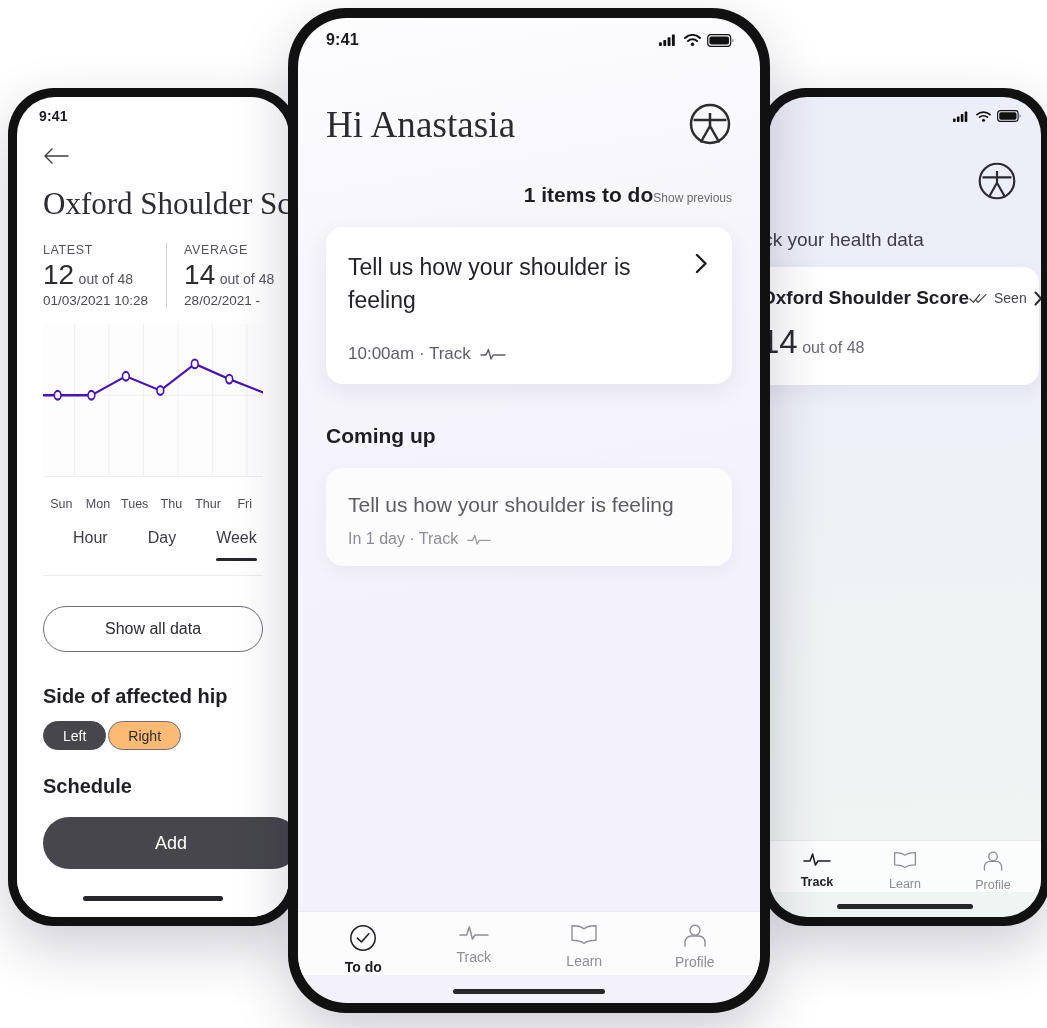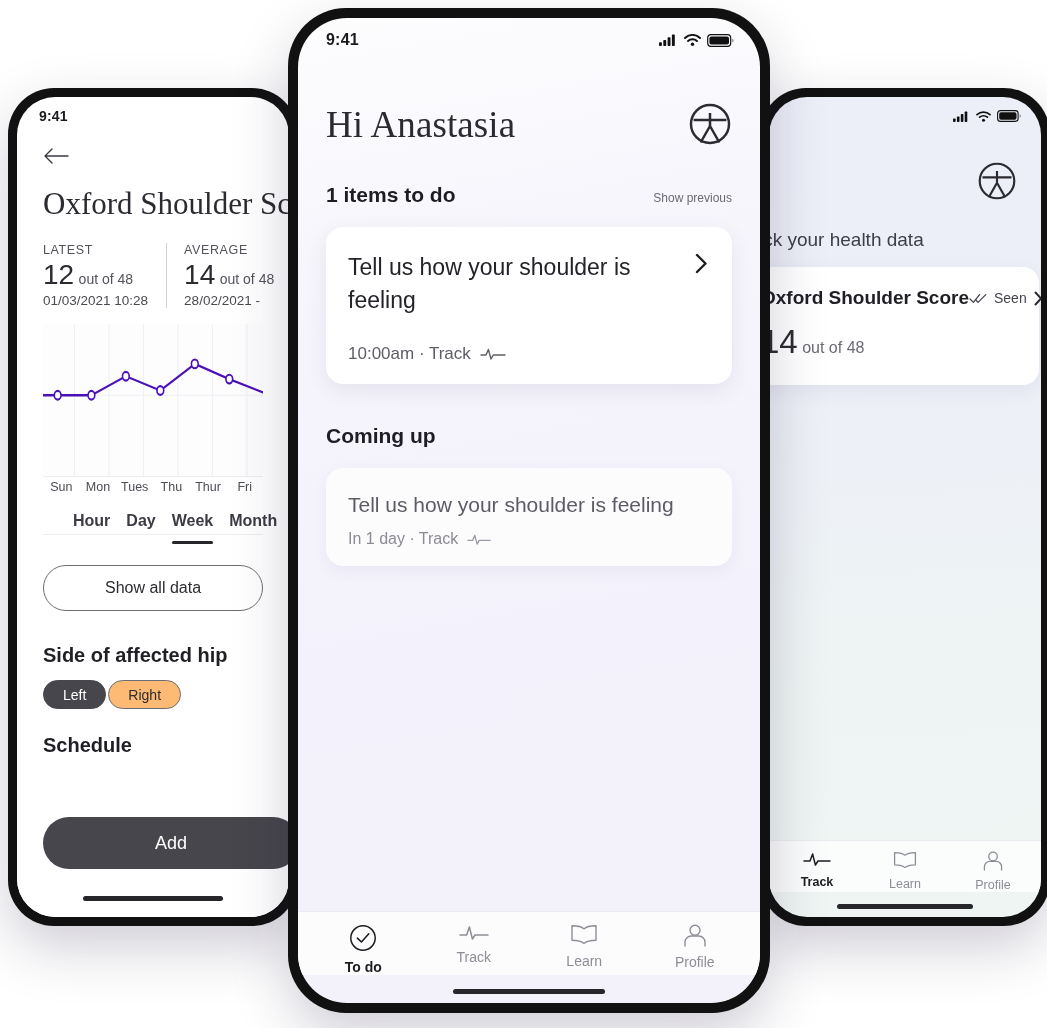--- a/index.html
+++ b/index.html
@@ -81,21 +81,21 @@
     font-size: 37px;
     font-weight: 400;
     color: #2a2a30;
     letter-spacing: .1px;
   }
   .brand-mark { width: 44px; height: 44px; flex: 0 0 auto; }
 
   .todo-row {
     display: flex;
     align-items: baseline;
-    justify-content: space-between;
+    justify-content: flex-end;
     margin-top: 37px;
   }
   .todo-count { font-size: 21px; font-weight: 700; color: #1d1d22; }
   .show-prev  { font-size: 12px; color: #6a6a74; cursor: pointer; }
 
   .card {
     background: #ffffff;
     border-radius: 17px;
     margin-top: 20px;
     padding: 24px 22px 20px 22px;
@@ -193,33 +193,32 @@
   .stat .v { margin-top: 2px; white-space: nowrap; }
   .stat .v .big { font-size: 28px; color: #2b2b31; }
   .stat .v .small { font-size: 14px; color: #53535c; }
   .stat .d { font-size: 13.5px; color: #4a4a53; margin-top: 2px; white-space: nowrap;}
 
   .chart-wrap { margin-top: 16px; position: relative; }
   .chart-svg { display:block; width: 100%; }
   .xlabels {
     display: flex;
     border-top: 1px solid #ececf1;
-    padding-top: 3px;
+    padding-top: 20px;
   }
   .xlabels span { flex: 1; text-align: center; font-size: 12.5px; color: #4c4c55; }
 
   .seg {
     display: flex;
     margin-top: 18px;
     padding-left: 30px;
-    gap: 16px;
+    gap: 40px;
     position: relative;
     border-bottom: 1px solid #ececf1;
-    padding-bottom: 4px;
-    font-weight: bold;
+    padding-bottom: 28px;
   }
   .seg-item { font-size: 16px; color: #3b3b44; cursor: pointer; position: relative; }
   .seg-item.active::after {
     content: "";
     position: absolute;
     left: 0; right: 0; bottom: -14px;
     height: 3px; border-radius: 2px; background: #26262b;
   }
 
   .outline-btn {

